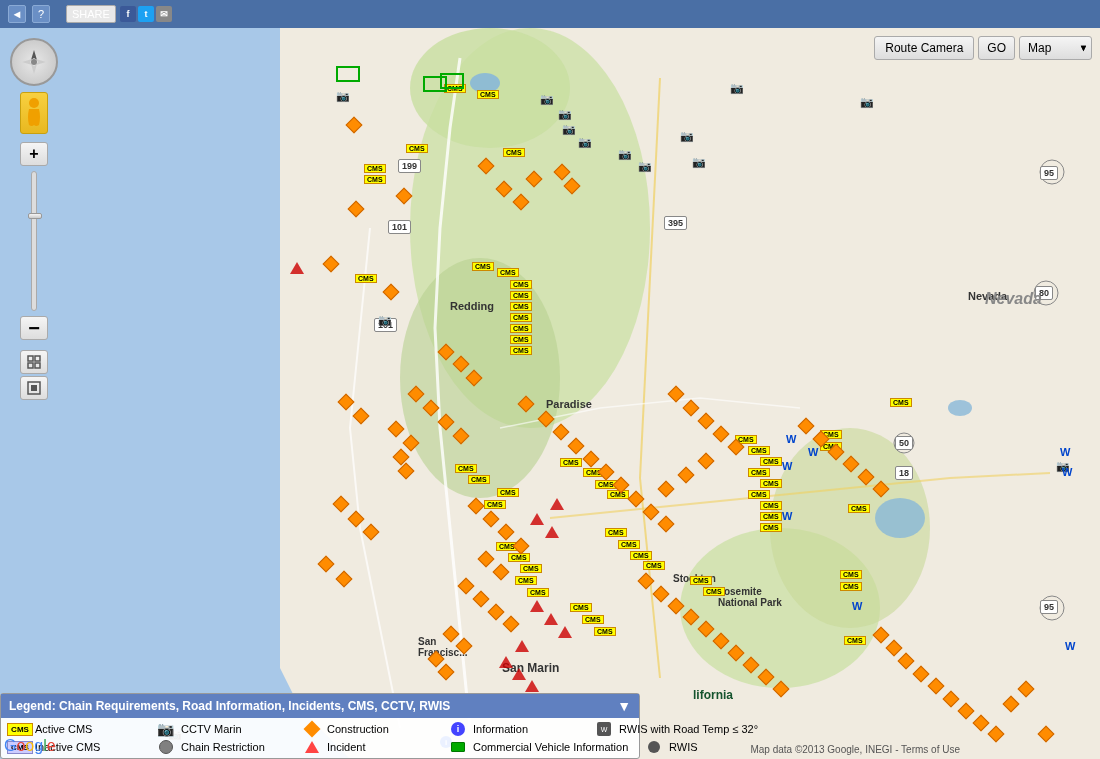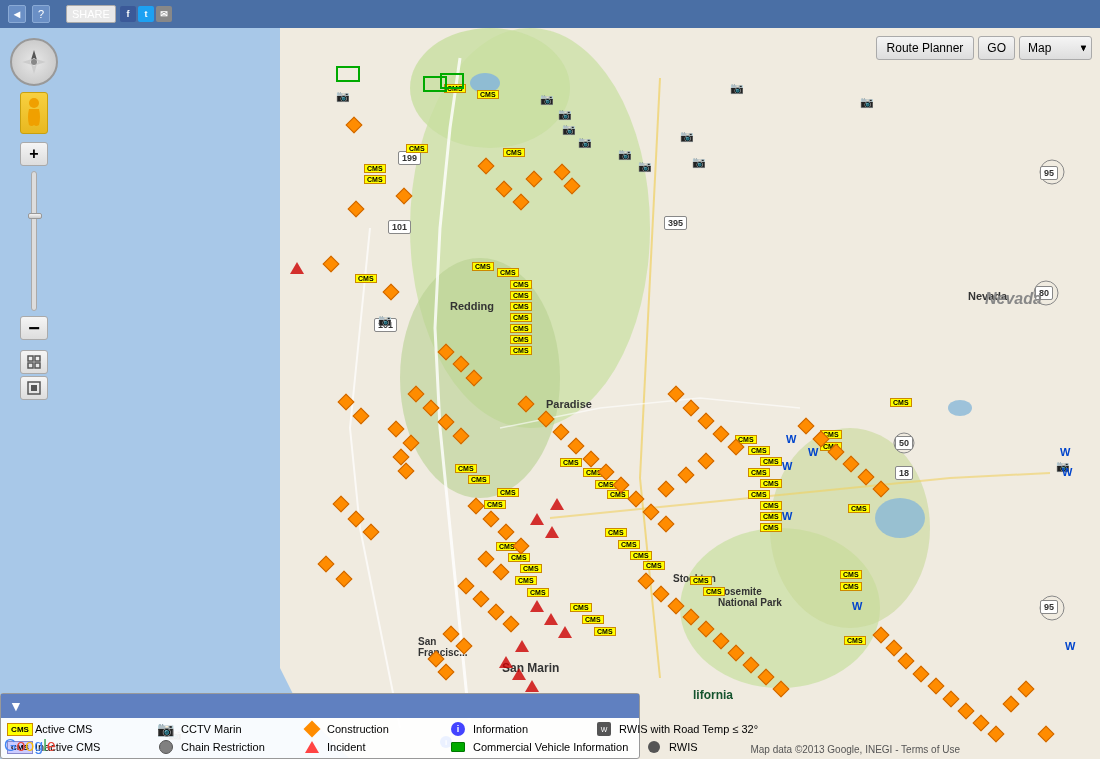--- a/index.html
+++ b/index.html
@@ -479,21 +479,21 @@
     <ellipse cx="900" cy="490" rx="25" ry="20" fill="#88b8d8" opacity="0.8"></ellipse>
     <ellipse cx="960" cy="380" rx="12" ry="8" fill="#88b8d8" opacity="0.8"></ellipse>
 
     <circle cx="1052" cy="144" r="12" fill="#f0ebe0" stroke="#888" stroke-width="1"></circle>
     <circle cx="1052" cy="580" r="12" fill="#f0ebe0" stroke="#888" stroke-width="1"></circle>
     <circle cx="904" cy="415" r="10" fill="#f0ebe0" stroke="#888" stroke-width="1"></circle>
     <circle cx="1046" cy="265" r="12" fill="#f0ebe0" stroke="#888" stroke-width="1"></circle>
   </svg>
 
   <div class="highway-label" style="left:388px;top:192px">101</div>
-  <div class="highway-label" style="left:398px;top:123px">199</div>
+  <div class="highway-label" style="left:398px;top:131px">199</div>
   <div class="highway-label" style="left:664px;top:188px">395</div>
   <div class="highway-label" style="left:374px;top:290px">101</div>
   <div class="highway-label" style="left:1040px;top:138px">95</div>
   <div class="highway-label" style="left:1040px;top:572px">95</div>
   <div class="highway-label" style="left:895px;top:408px">50</div>
   <div class="highway-label" style="left:895px;top:438px">18</div>
   <div class="highway-label" style="left:1035px;top:258px">80</div>
 
   <div class="city-label" style="left:450px;top:272px">Redding</div>
   <div class="city-label" style="left:546px;top:370px">Paradise</div>
@@ -742,30 +742,31 @@
       <div class="zoom-extra-btn">
         <svg width="14" height="14" viewBox="0 0 14 14">
           <rect x="1" y="1" width="12" height="12" fill="none" stroke="#555" stroke-width="1.5"></rect>
           <rect x="4" y="4" width="6" height="6" fill="#555"></rect>
         </svg>
       </div>
     </div>
   </div>
 
   <div id="control-bar">
-    <button class="route-planner-btn">Route Planner</button>
+    <button class="route-planner-btn">Route Camera</button>
     <button class="go-btn">GO</button>
     <div class="map-type-wrapper">
       <select class="map-type-select"><option>Map</option><option>Satellite</option><option>Terrain</option></select>
       <span style="position:absolute;right:4px;top:50%;transform:translateY(-50%);font-size:9px;pointer-events:none;">▼</span>
     </div>
   </div>
 
   <div id="legend">
     <div id="legend-header">
+      <span>Legend: Chain Requirements, Road Information, Incidents, CMS, CCTV, RWIS</span>
       <span id="legend-collapse">▼</span>
     </div>
     <div id="legend-body">
 
       <div class="legend-row">
         <div class="legend-item">
           <div class="legend-icon">
             <span class="cms-active-icon">CMS</span>
           </div>
           <span class="legend-label">Active CMS</span>

